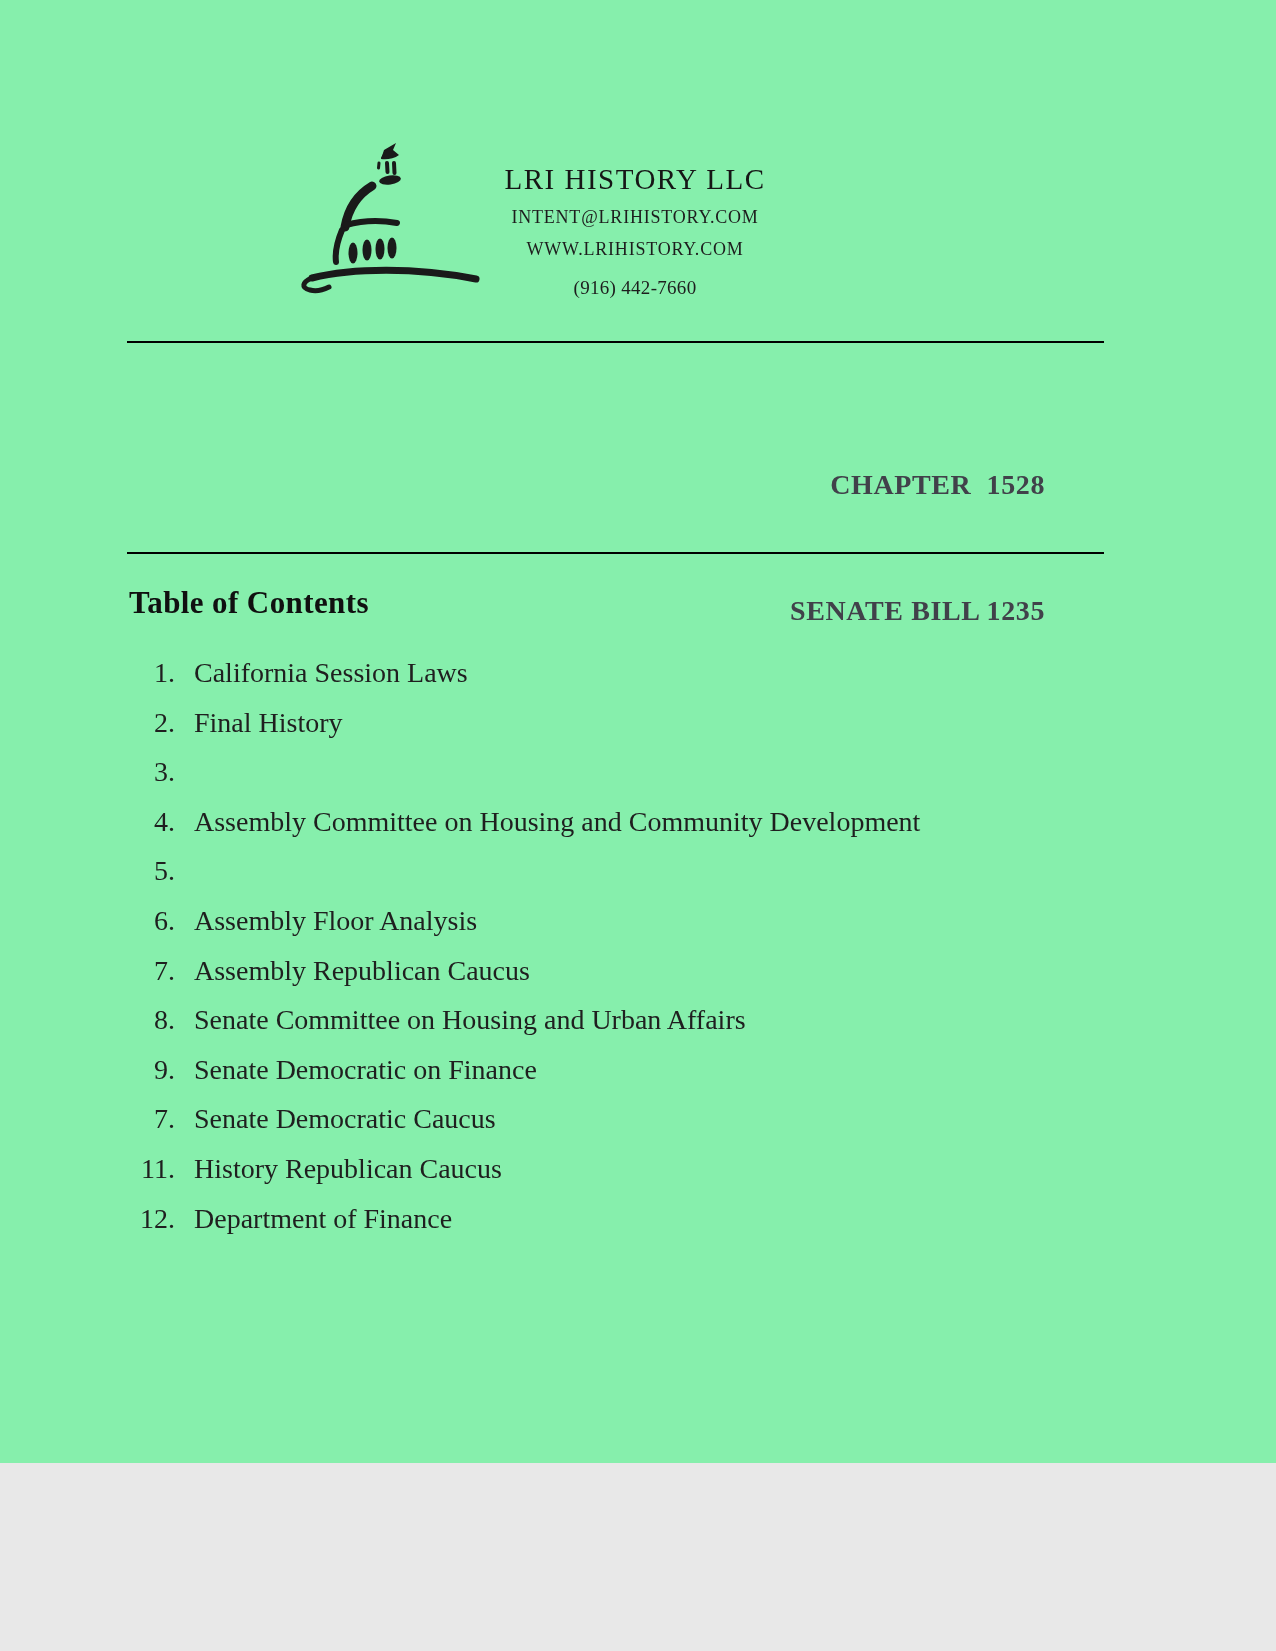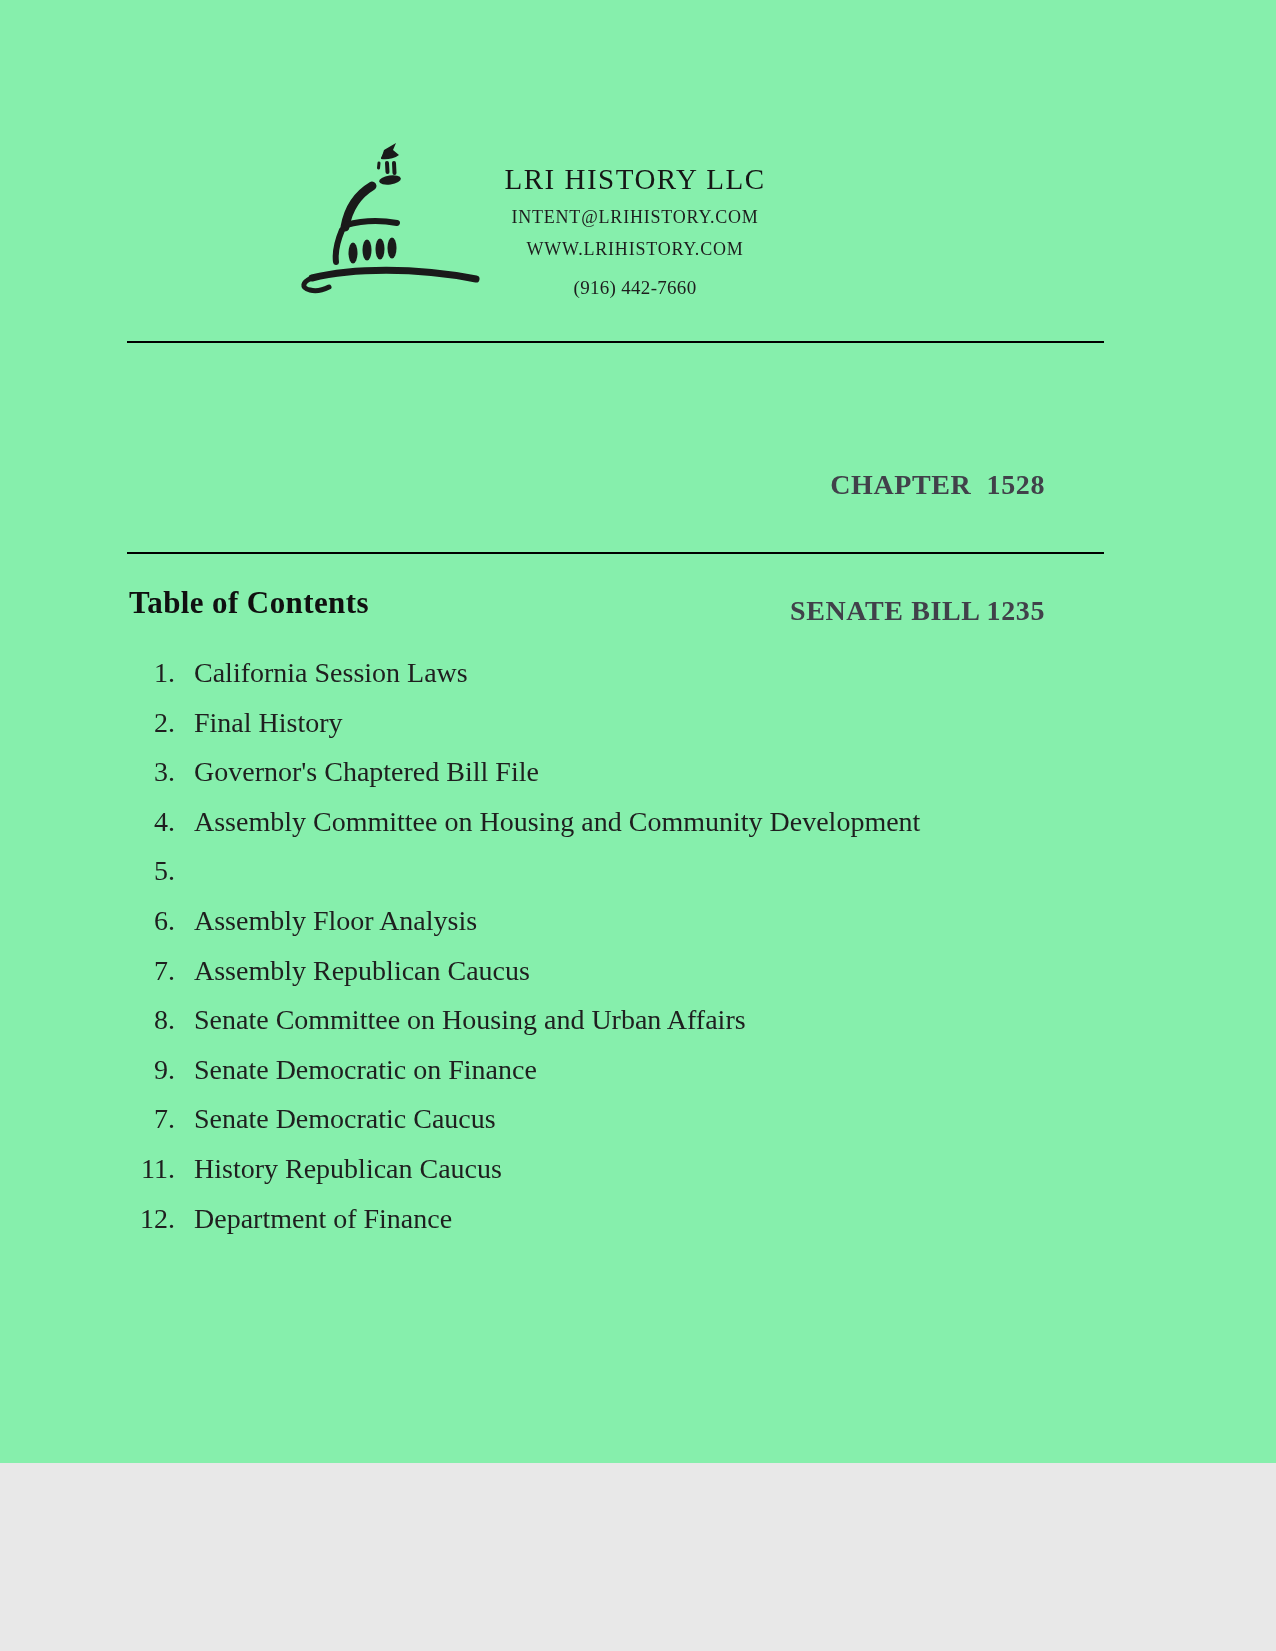--- a/index.html
+++ b/index.html
@@ -136,21 +136,20 @@
     <li>
       <span class="toc-num">1.</span>
       <span class="toc-label">California Session Laws</span>
     </li>
     <li>
       <span class="toc-num">2.</span>
       <span class="toc-label">Final History</span>
     </li>
     <li>
       <span class="toc-num">3.</span>
-      <span class="toc-label">Governor's Chaptered Bill File</span>
     </li>
     <li>
       <span class="toc-num">4.</span>
       <span class="toc-label">Assembly Committee on Housing and Community Development</span>
     </li>
     <li>
       <span class="toc-num">5.</span>
     </li>
     <li>
       <span class="toc-num">6.</span>

